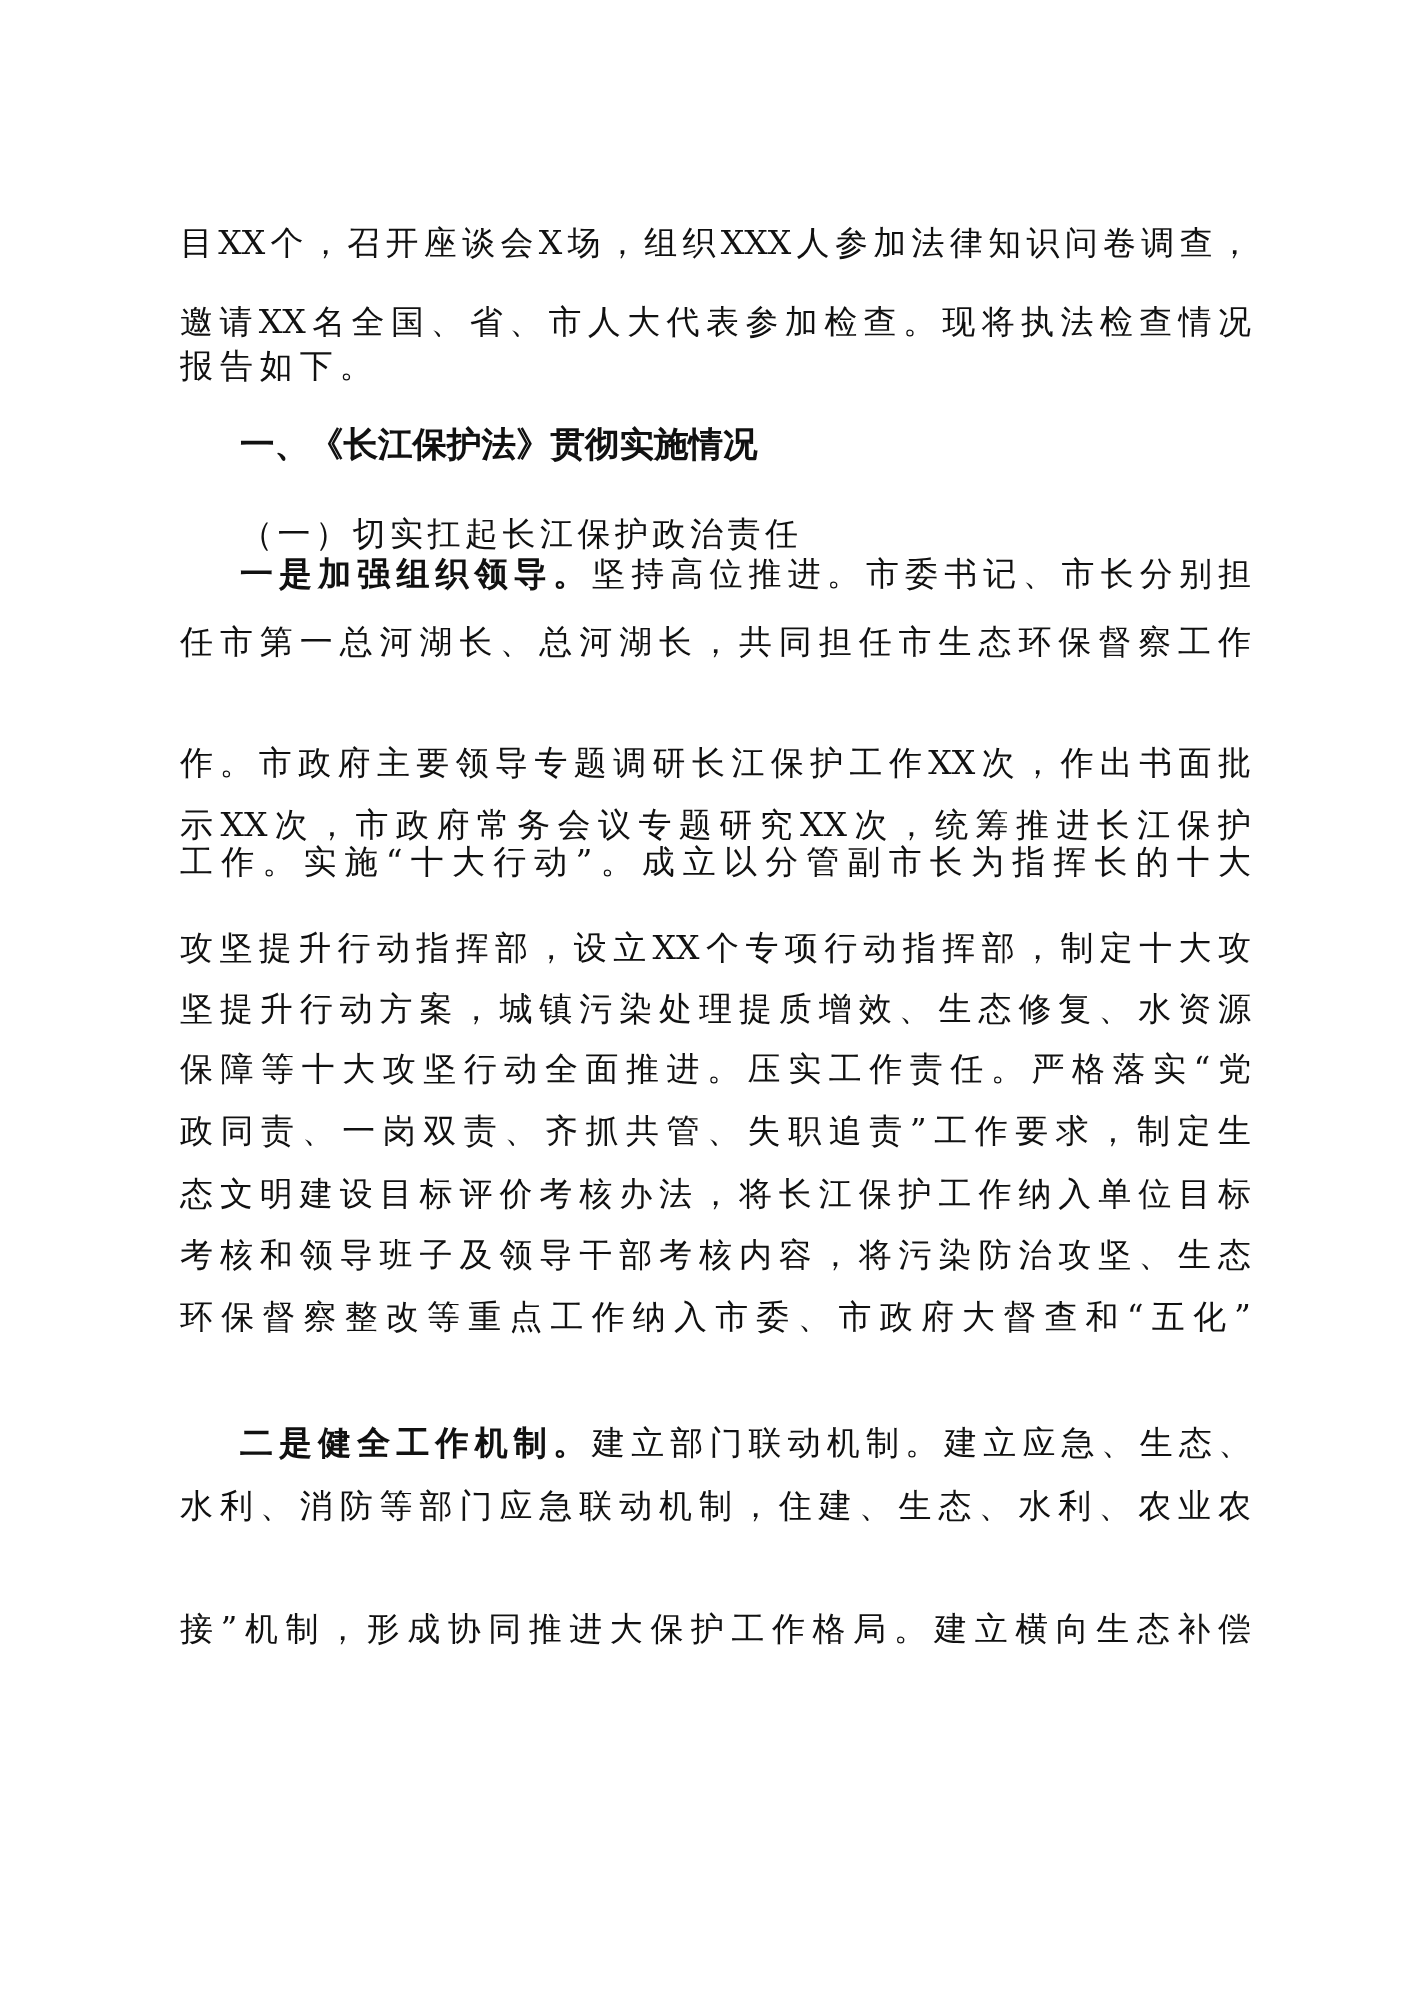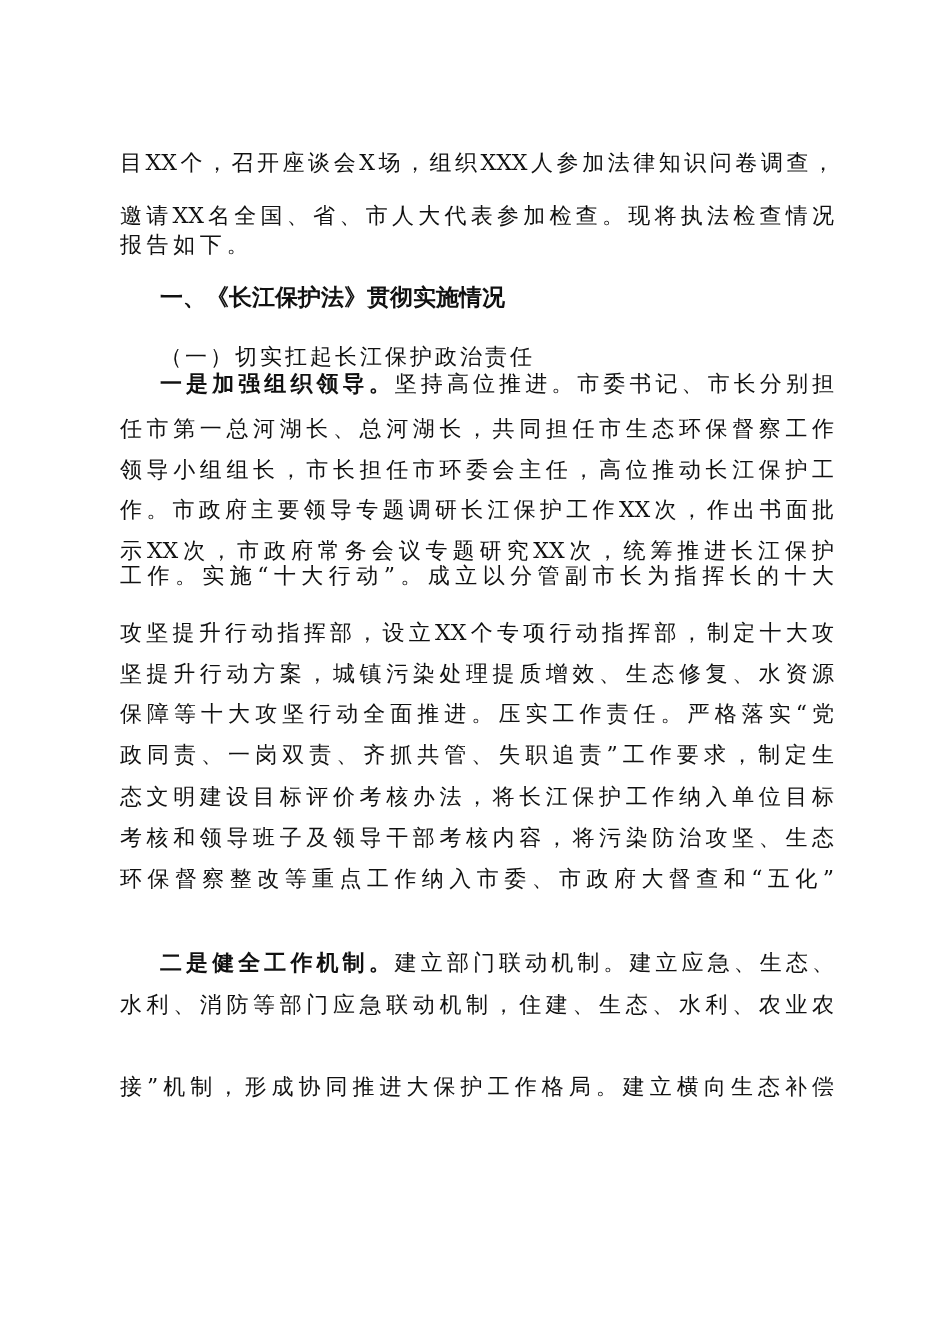--- a/index.html
+++ b/index.html
@@ -70,21 +70,20 @@
   <div class="line" style="top:143px;">目XX个，召开座谈会X场，组织XXX人参加法律知识问卷调查，</div>
   <div class="line" style="top:196px;">邀请XX名全国、省、市人大代表参加检查。现将执法检查情况</div>
   <div class="line last" style="top:225px;">报告如下。</div>
 
   <div class="h1" style="top:277px;">一、《长江保护法》贯彻实施情况</div>
 
   <div class="h2" style="top:337px;">（一）切实扛起长江保护政治责任</div>
 
   <div class="line" style="top:363px; left:160px; width:674px;"><span class="lead">一是加强组织领导。</span><span>坚持高位推进。市委书记、市长分别担</span></div>
   <div class="line" style="top:409px;">任市第一总河湖长、总河湖长，共同担任市生态环保督察工作</div>
-  <div class="line" style="top:450px;">领导小组组长，市长担任市环委会主任，高位推动长江保护工</div>
   <div class="line" style="top:490px;">作。市政府主要领导专题调研长江保护工作XX次，作出书面批</div>
   <div class="line" style="top:531px;">示XX次，市政府常务会议专题研究XX次，统筹推进长江保护</div>
   <div class="line" style="top:556px;">工作。实施“十大行动”。成立以分管副市长为指挥长的十大</div>
   <div class="line" style="top:613px;">攻坚提升行动指挥部，设立XX个专项行动指挥部，制定十大攻</div>
   <div class="line" style="top:654px;">坚提升行动方案，城镇污染处理提质增效、生态修复、水资源</div>
   <div class="line" style="top:694px;">保障等十大攻坚行动全面推进。压实工作责任。严格落实“党</div>
   <div class="line" style="top:735px;">政同责、一岗双责、齐抓共管、失职追责”工作要求，制定生</div>
   <div class="line" style="top:777px;">态文明建设目标评价考核办法，将长江保护工作纳入单位目标</div>
   <div class="line" style="top:818px;">考核和领导班子及领导干部考核内容，将污染防治攻坚、生态</div>
   <div class="line" style="top:859px;">环保督察整改等重点工作纳入市委、市政府大督查和“五化”</div>

